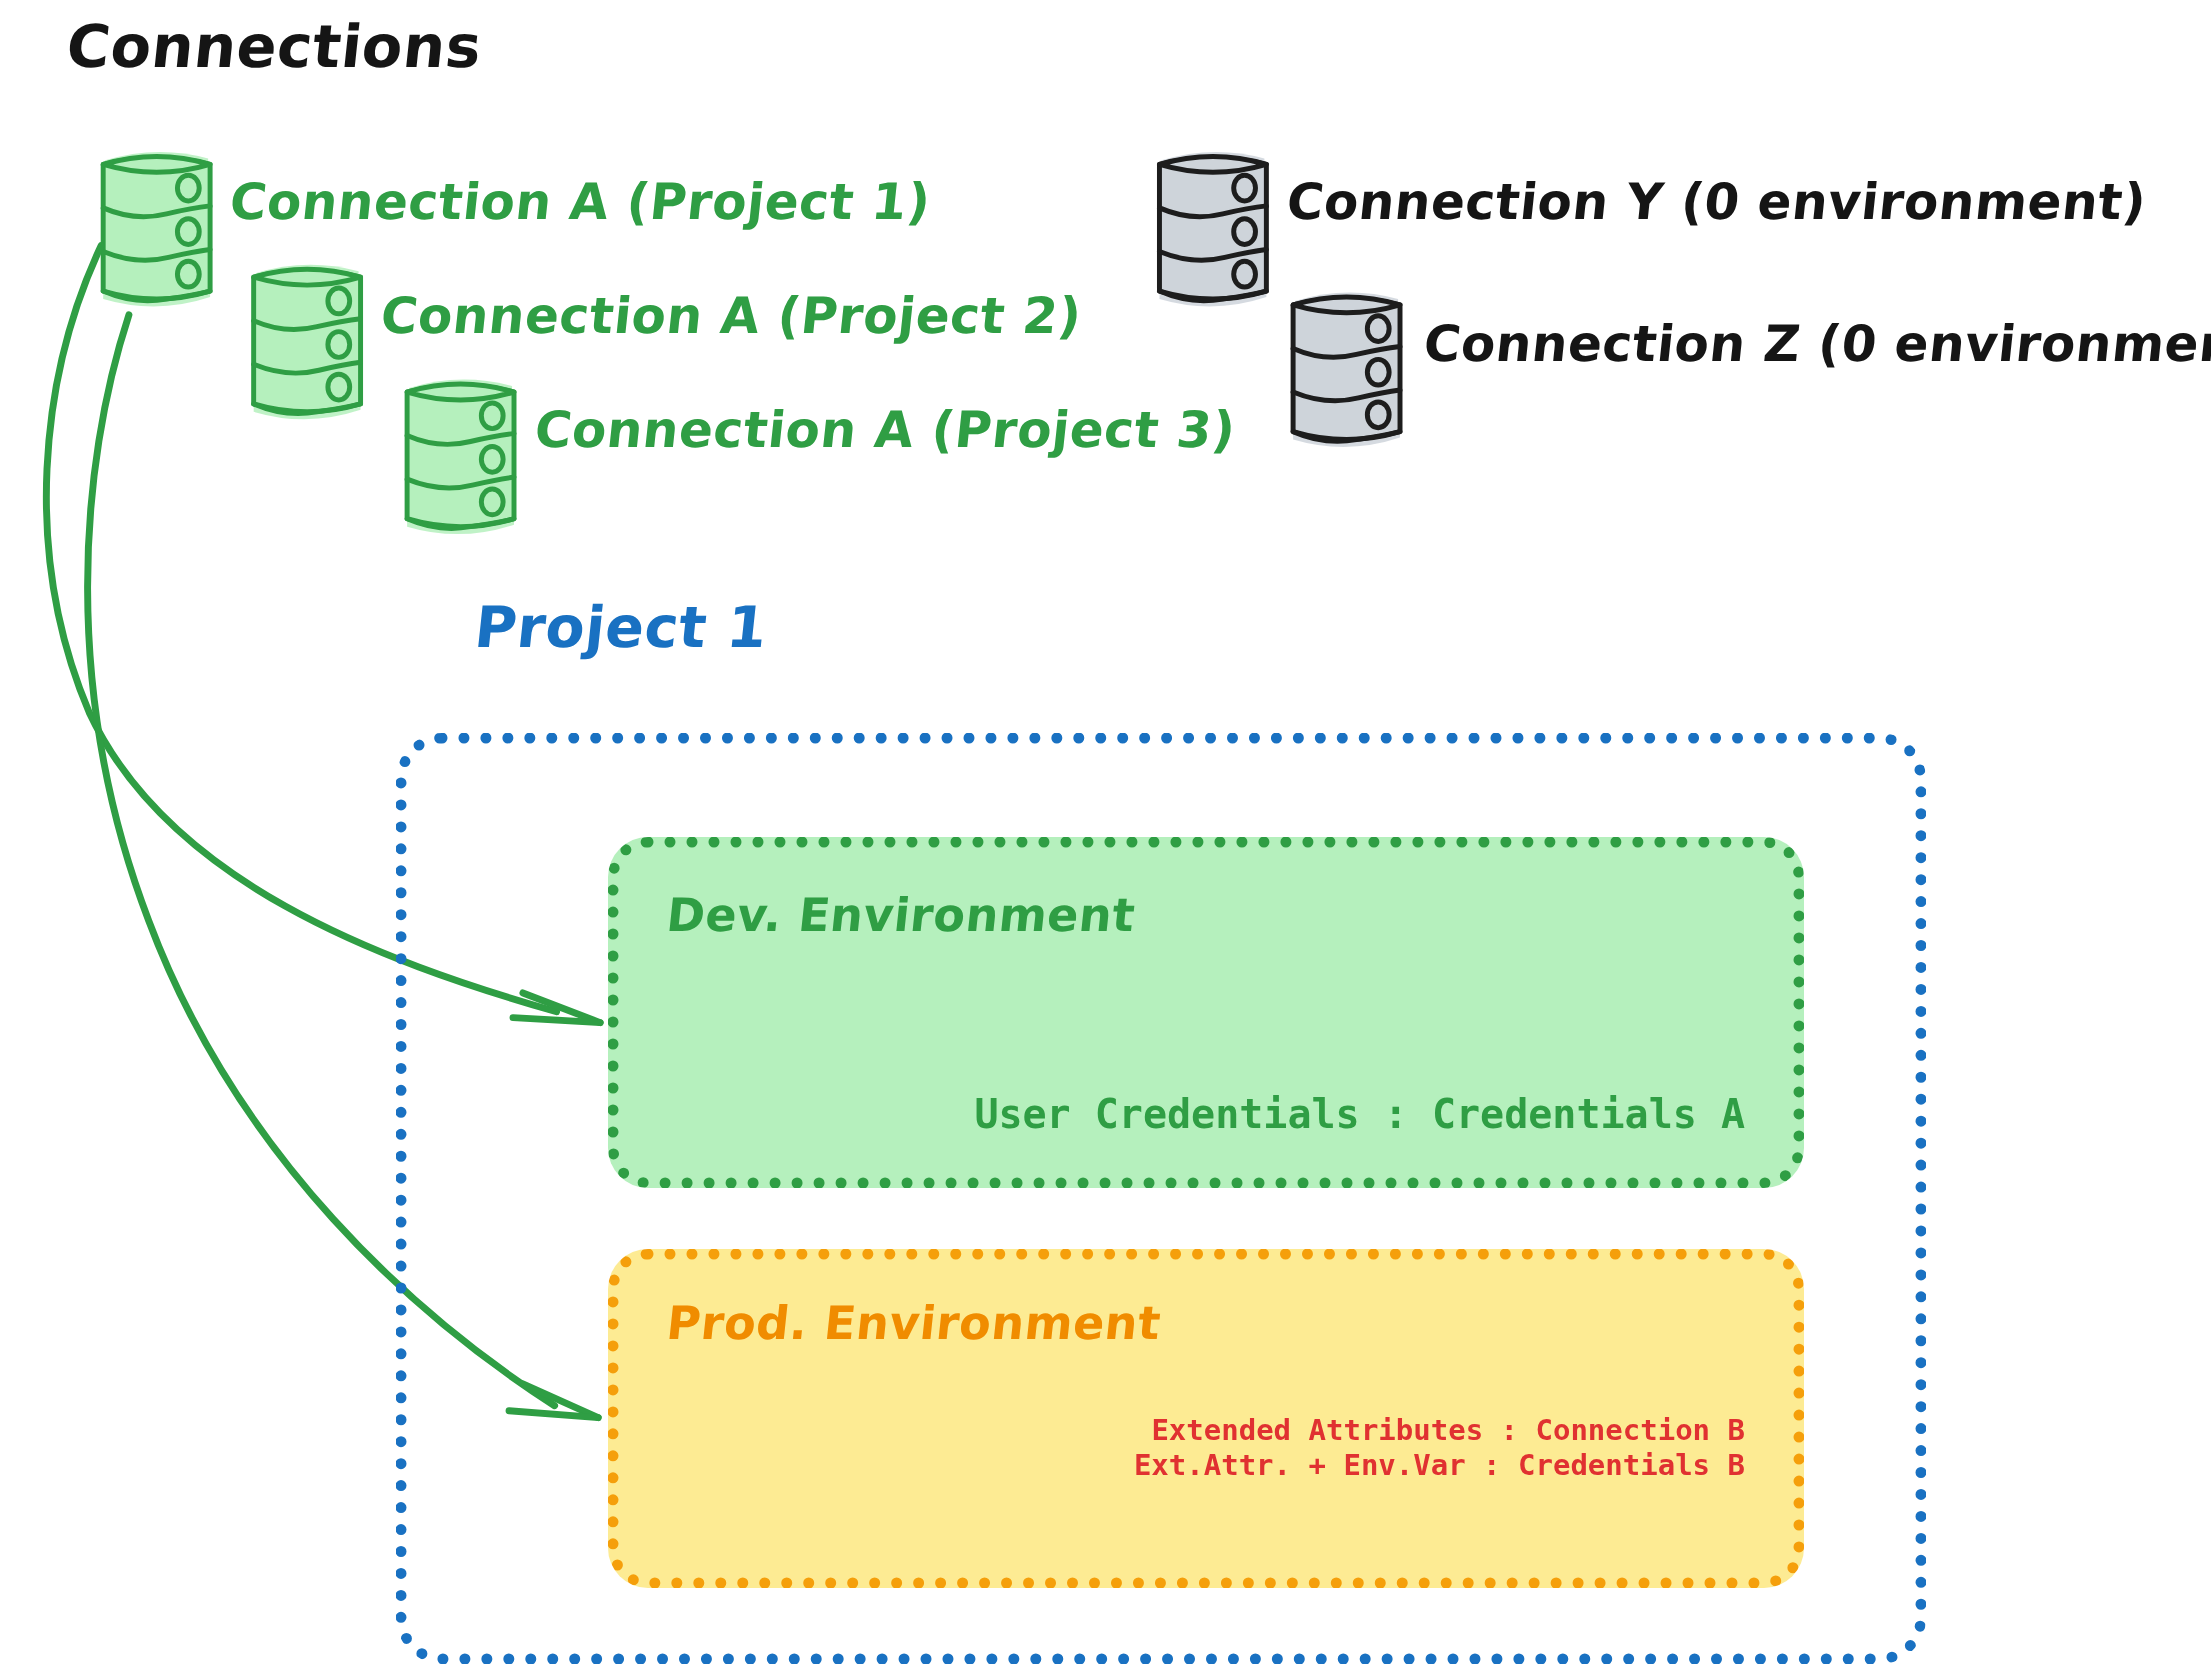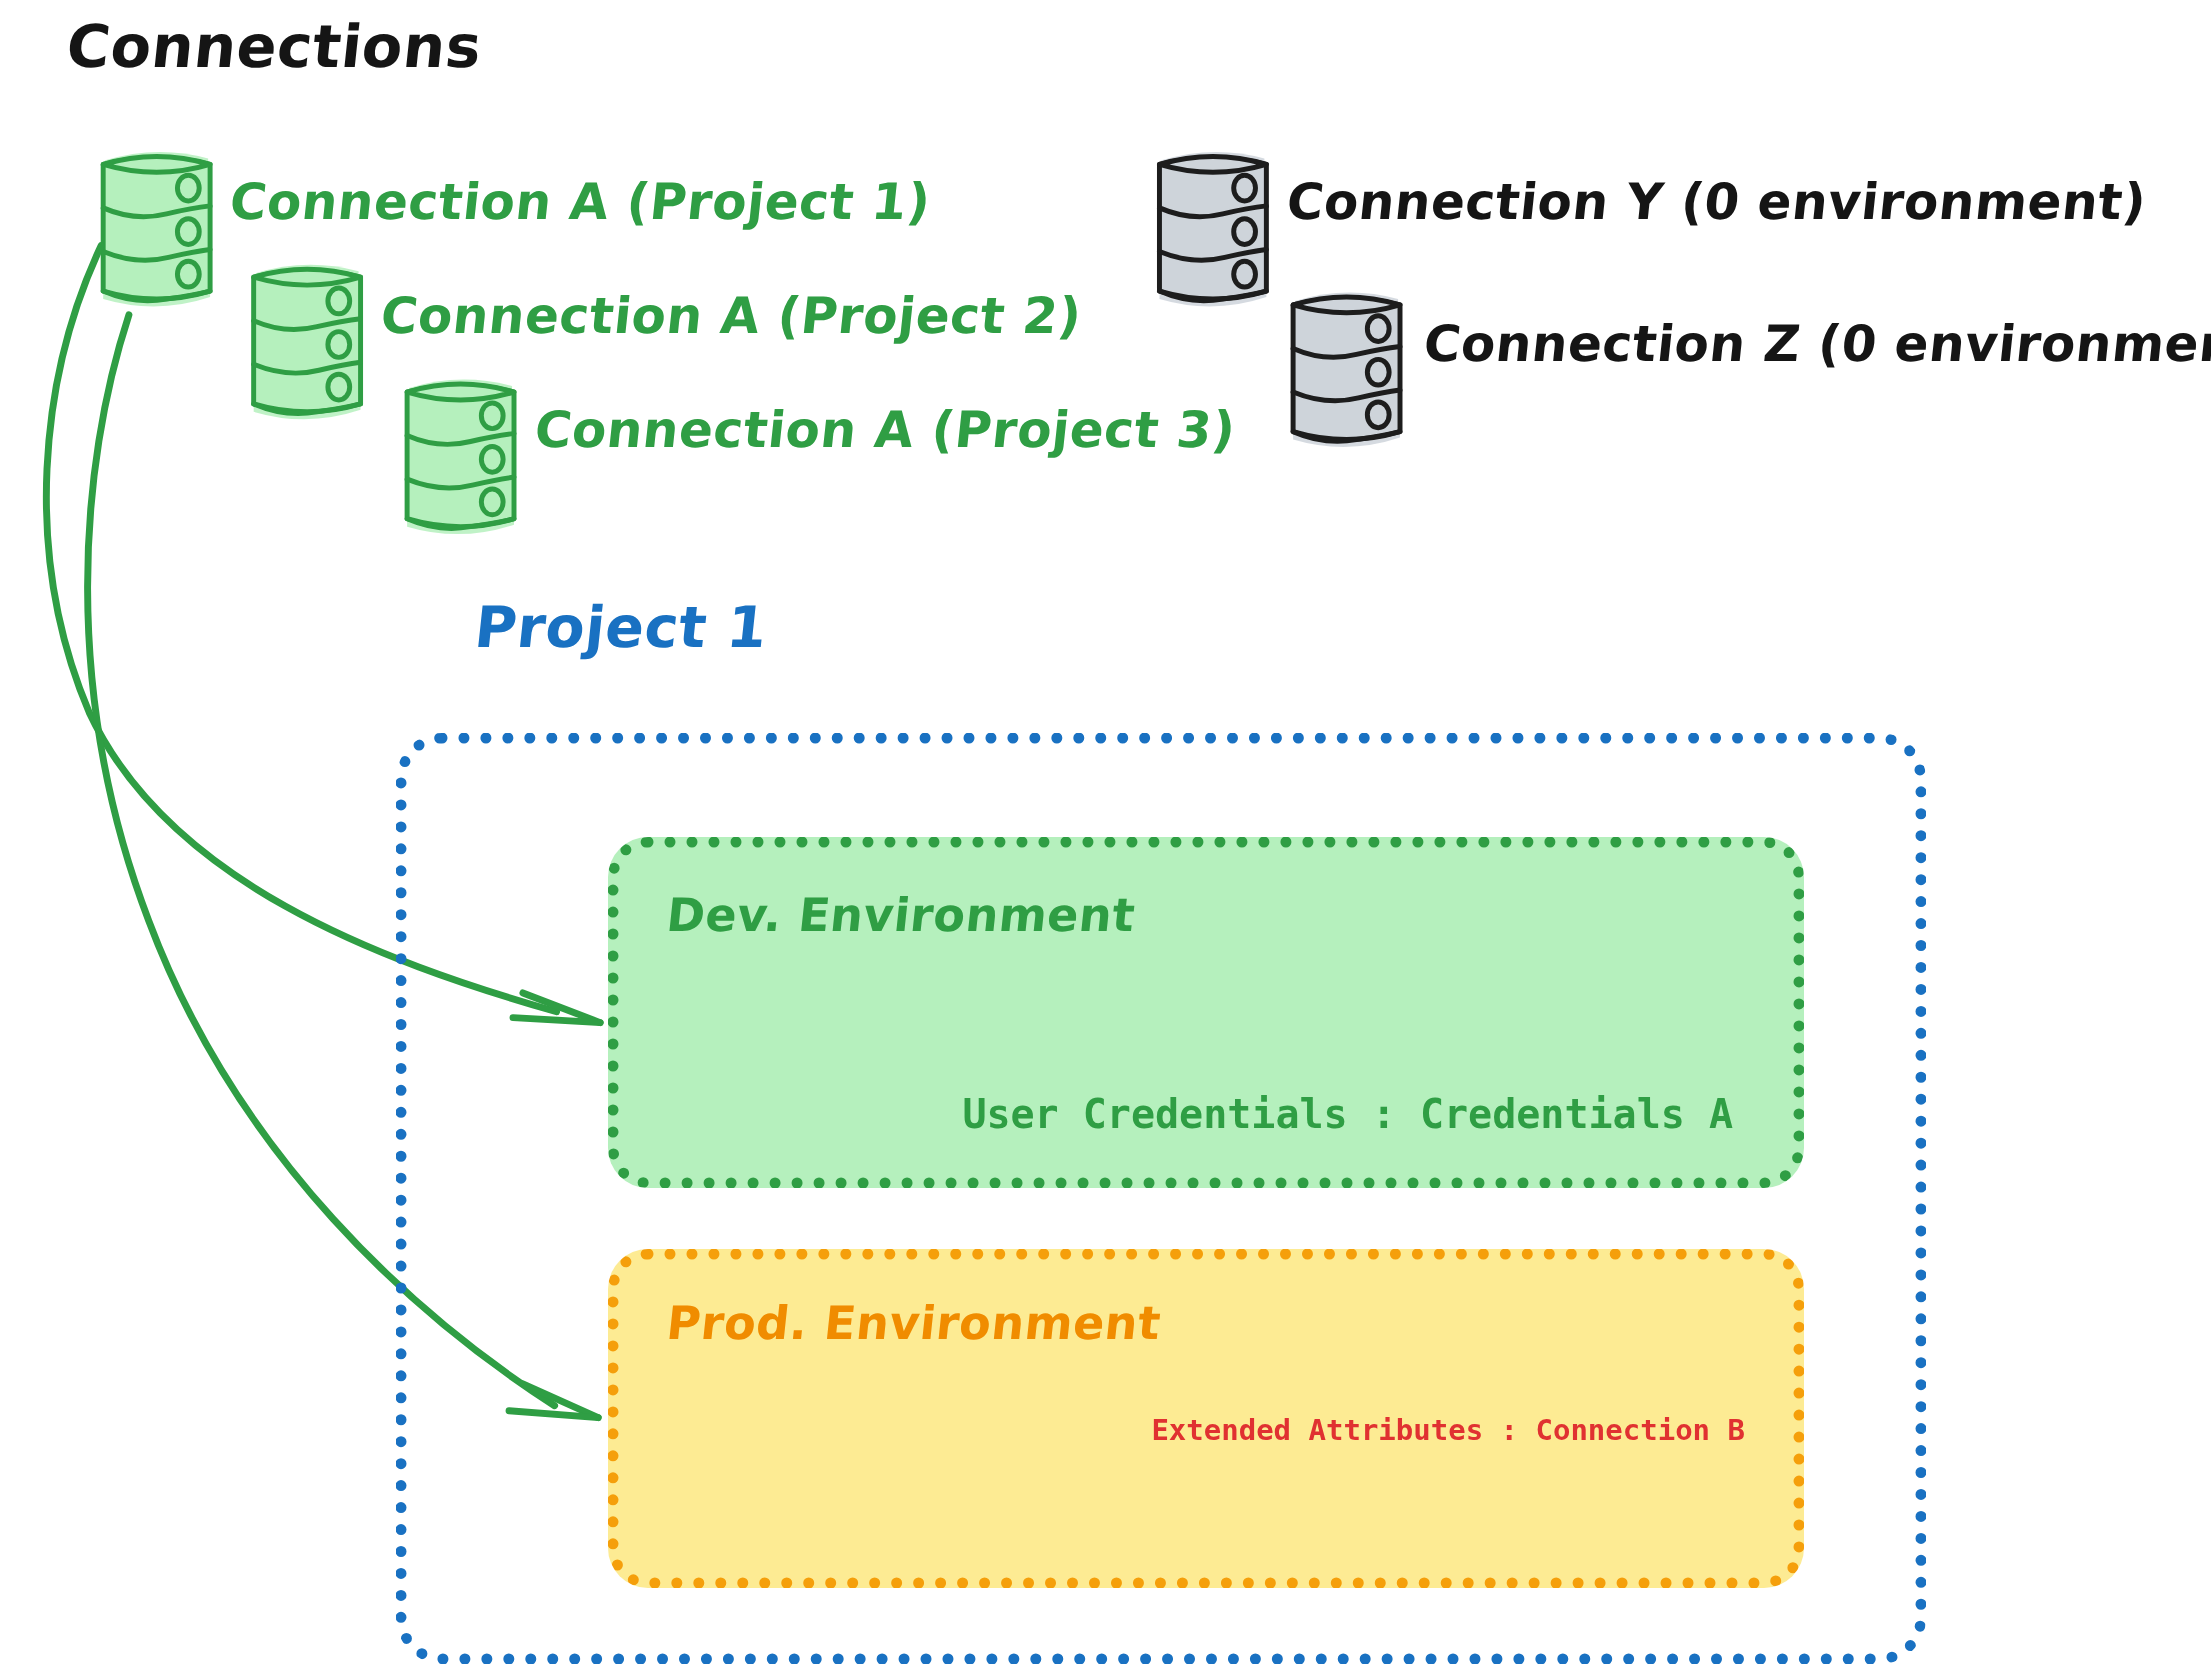--- a/index.html
+++ b/index.html
@@ -59,21 +59,21 @@
     border-radius:40px;
     background:#fdeb93;
   }
 
   .env-title{ position:absolute; font-size:46px; font-weight:700;
               letter-spacing:0.5px; transform:skewX(-6deg);
               font-family:"DejaVu Sans",sans-serif; white-space:nowrap;}
   #dev-env-title{ left:48px; top:40px; color:#2f9e44; }
   #prod-env-title{ left:48px; top:36px; color:#f08c00; }
 
-  #dev-env-cred{ right:60px; top:243px; font-size:40px; color:#2f9e44;
+  #dev-env-cred{ right:48px; top:243px; font-size:40px; color:#2f9e44;
                  text-align:right; }
   #prod-env-lines{ position:absolute; right:48px; top:153px;
                    text-align:right; }
   #prod-env-lines .mono-line{ font-family:"DejaVu Sans Mono","Liberation Mono",monospace;
                  font-weight:700; font-size:29px; color:#e03131;
                  white-space:pre; line-height:1.22; display:block;}
 
   
   #vector{position:absolute;left:0;top:0;width:2212px;height:1674px;
           pointer-events:none;}
@@ -165,17 +165,18 @@
 
   <div class="dotted-box" id="dev-env-box">
     <div class="env-title" id="dev-env-title">Dev. Environment</div>
     <div class="mono" id="dev-env-cred">User Credentials : Credentials A</div>
   </div>
 
   <div class="dotted-box" id="prod-env-box">
     <div class="env-title" id="prod-env-title">Prod. Environment</div>
     <div id="prod-env-lines">
       <span class="mono-line">Extended Attributes : Connection B</span>
+      <span class="mono-line">Ext.Attr. + Env.Var : Credentials B</span>
     </div>
   </div>
 
 </div>
 
 
 </body></html>

